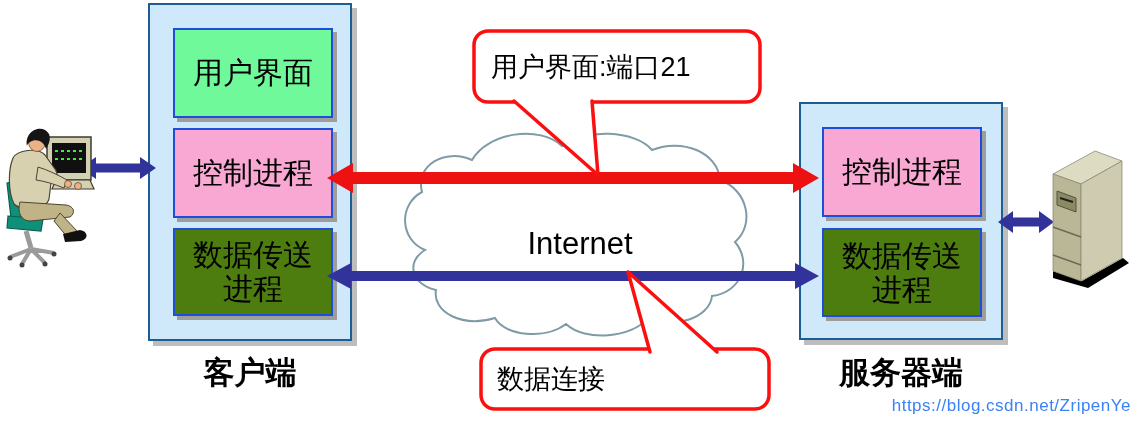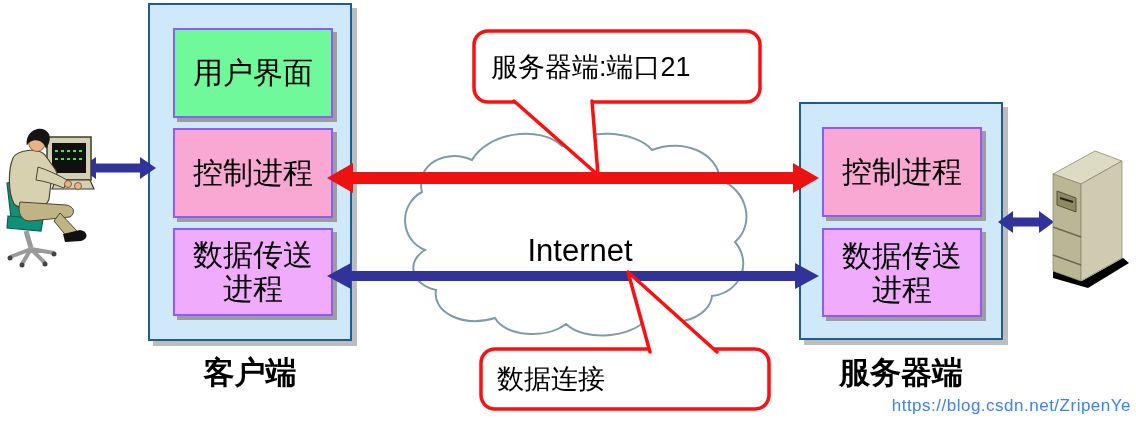--- a/index.html
+++ b/index.html
@@ -12,32 +12,32 @@
   }
   .panel{
     position:absolute;
     background:#cfe9fb;
     border:2px solid #1c5d94;
     box-shadow:5px 5px 0 #bdbdbd;
     box-sizing:border-box;
   }
   .node{
     position:absolute;
-    border:2px solid #8b5cf6;
+    border:2px solid #1d4ed8;
     box-shadow:4px 4px 0 #9d9d9d;
     box-sizing:border-box;
     display:flex;align-items:center;justify-content:center;
     text-align:center;
     font-size:30px;color:#000;
     line-height:1.12;
     white-space:pre-line;
   }
   .node.green{background:#70f99a;}
   .node.pink{background:#f9a8d4;}
-  .node.yellow{background:#f0abfc;}
+  .node.yellow{background:#4d7c0f;}
   .caption{
     position:absolute;
     font-size:31px;color:#000;
     text-align:center;
     font-weight:bold;
   }
   svg.overlay{
     position:absolute;left:0;top:0;
     pointer-events:none;
   }
@@ -151,20 +151,20 @@
       <polygon points="1053,271 1082,281 1123,258 1129,263 1088,288 1053,278" fill="#000000"></polygon>
       <polygon points="1053,174 1095,151 1122,161 1081,184" fill="#dedbc3" stroke="#8a8a74" stroke-width="0.8"></polygon>
       <polygon points="1053,174 1081,184 1081,281 1053,271" fill="#bab796" stroke="#8a8a74" stroke-width="0.8"></polygon>
       <polygon points="1081,184 1122,161 1122,258 1081,281" fill="#cecbb0" stroke="#8a8a74" stroke-width="0.8"></polygon>
       <polygon points="1057,191 1076,198 1076,212 1057,205" fill="#8b8a63" stroke="#55543f" stroke-width="1"></polygon>
       <path d="M1060 198 L1073 202" stroke="#222" stroke-width="2"></path>
       <path d="M1053 227 L1081 237 M1053 255 L1081 265" stroke="#6b6a55" stroke-width="1.5"></path>
     </g>
   </svg>
 
-  <div class="txt internet-label" style="left:455px;top:233px;width:250px;">Internet</div>
+  <div class="txt internet-label" style="left:455px;top:226px;width:250px;">Internet</div>
 
-  <div class="txt callout-text" style="left:474px;top:31px;width:286px;height:71px;">服务器端:端口21</div>
+  <div class="txt callout-text" style="left:474px;top:31px;width:286px;height:71px;">用户界面:端口21</div>
 
   <div class="txt callout-text" style="left:481px;top:349px;width:288px;height:60px;padding-left:16px;">数据连接</div>
 
   <div class="watermark">https://blog.csdn.net/ZripenYe</div>
 </div>
 
 </body></html>

